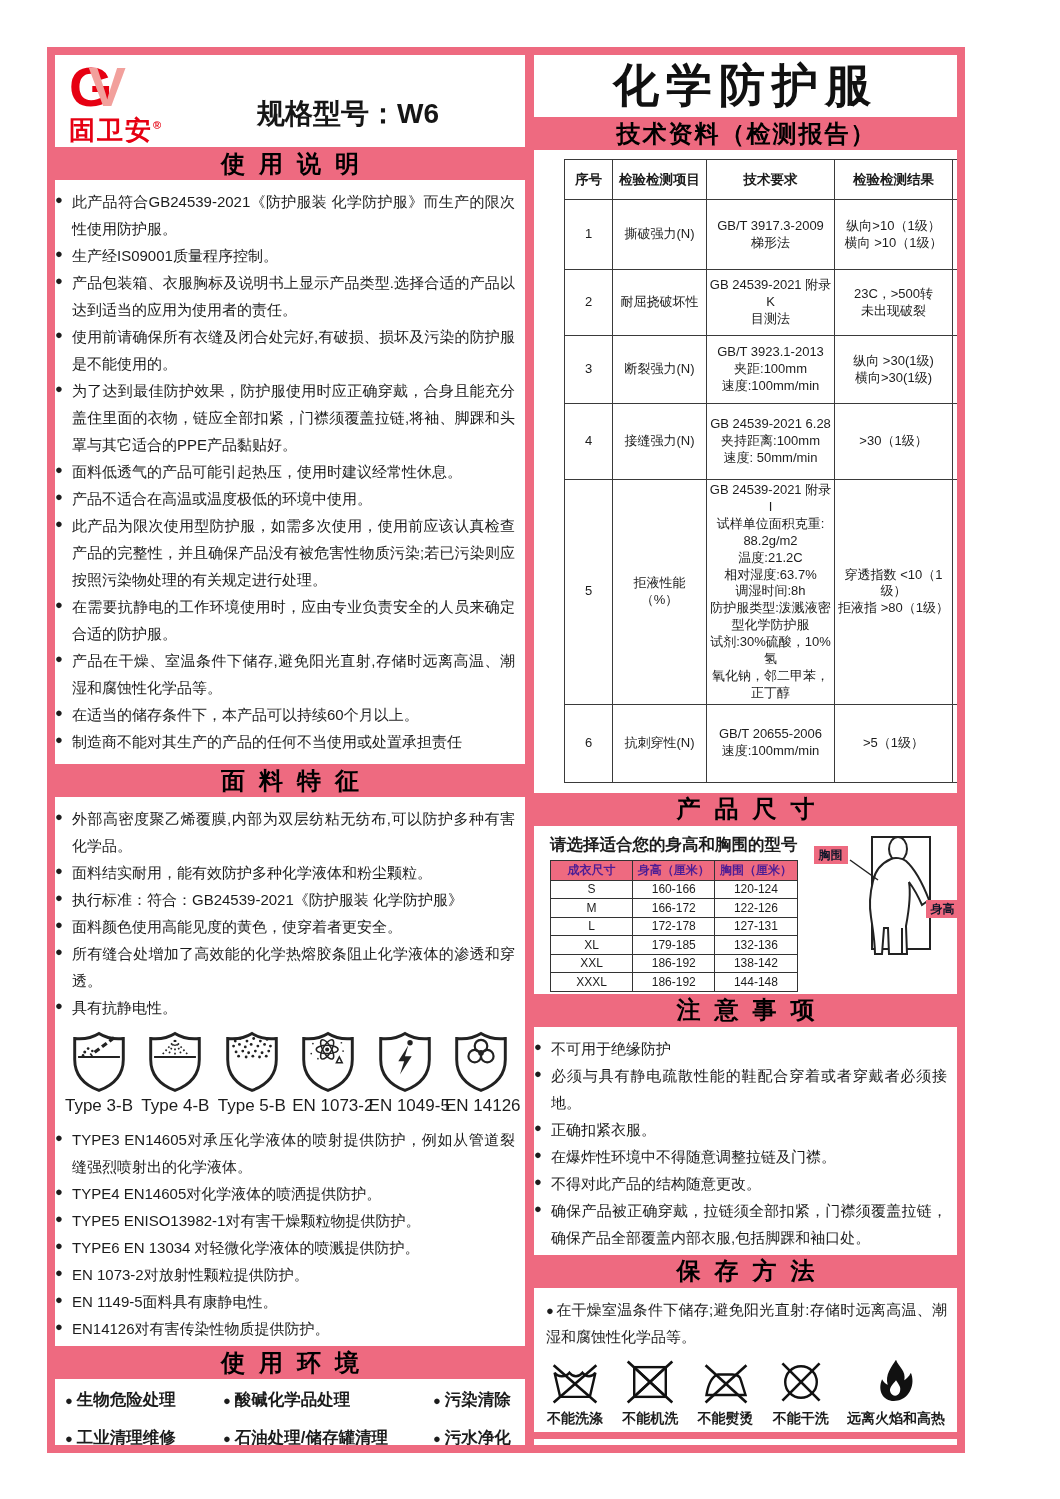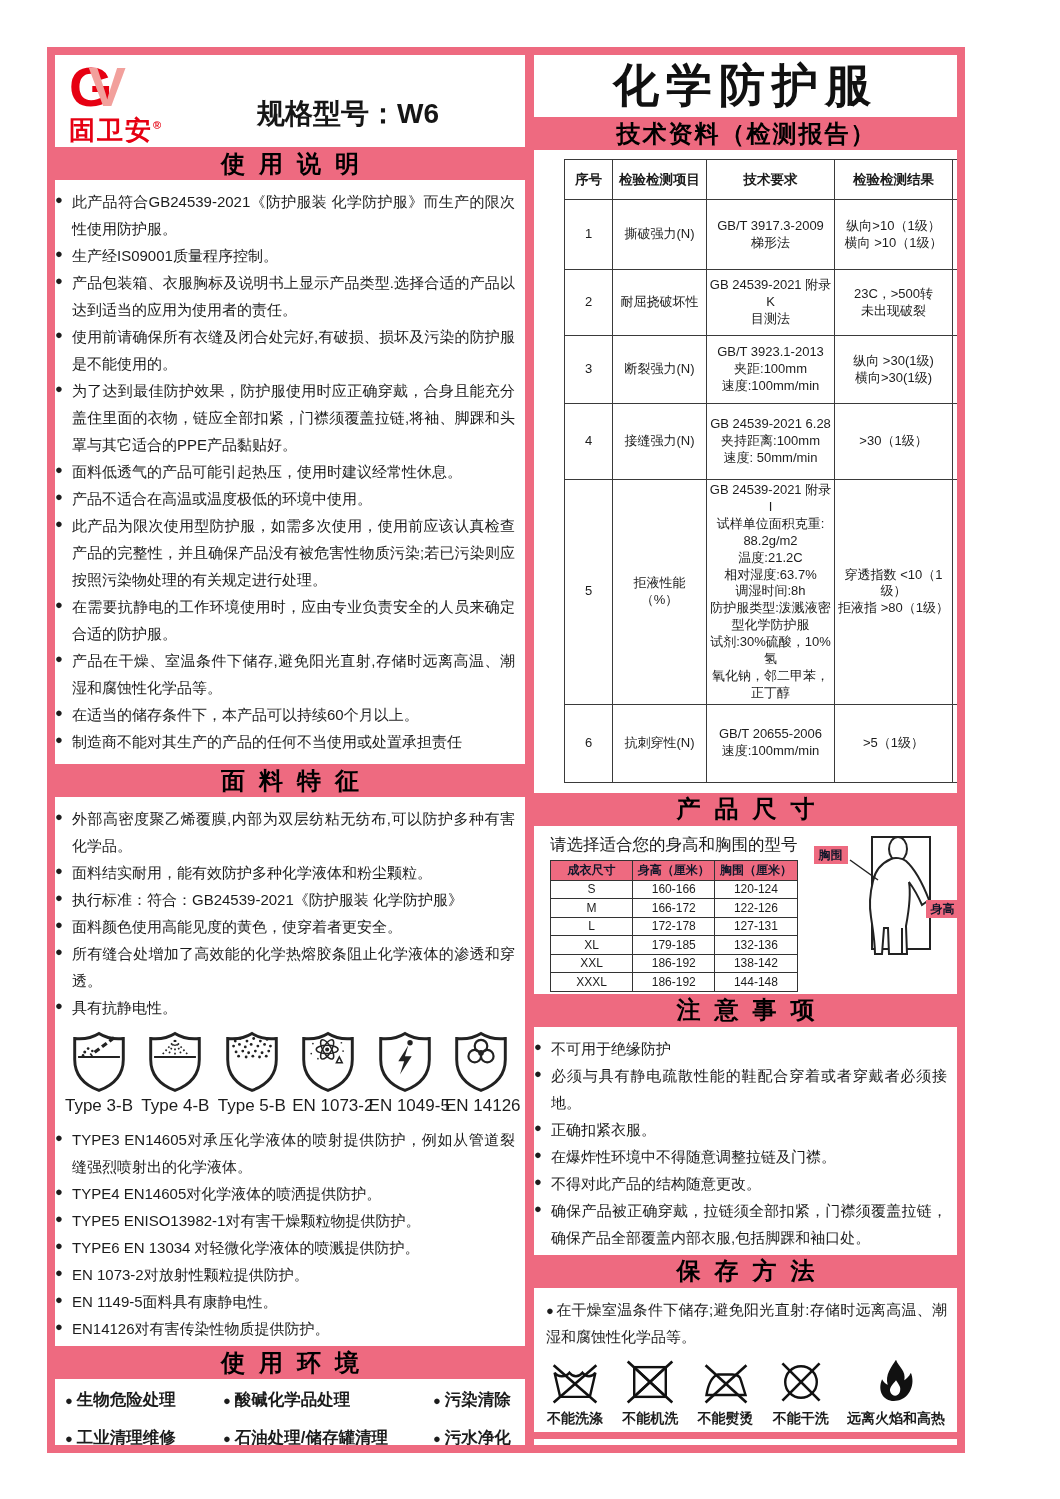--- a/index.html
+++ b/index.html
@@ -59,23 +59,23 @@
   table.tech th{font-size:13.5px;font-weight:700;height:34px;}
   .pre{white-space:pre-line;}
   col.c-no{width:48px;} col.c-item{width:94px;} col.c-req{width:128px;}
   col.c-res{width:118px;} col.c-eval{width:56px;}
   tr.r1{height:70px;} tr.r2{height:66px;} tr.r3{height:68px;}
   tr.r4{height:76px;} tr.r5{height:184px;} tr.r6{height:78px;}
 
   
   .size-zone{display:flex;padding:6px 8px 2px 16px;}
   .size-left{width:300px;}
-  .size-sub{font-size:16.5px;font-weight:400;text-align:center;margin:2px 0 4px 0;white-space:nowrap;}
+  .size-sub{font-size:16.5px;font-weight:700;text-align:center;margin:2px 0 4px 0;white-space:nowrap;}
   table.size{border-collapse:collapse;width:100%;table-layout:fixed;}
-  table.size th{background:#ee6a80;color:#0f172a;font-size:12px;font-weight:700;border:1px solid #333;height:17px;}
+  table.size th{background:#ee6a80;color:#4c1d95;font-size:12px;font-weight:700;border:1px solid #333;height:17px;}
   table.size td{border:1px solid #333;font-size:12px;text-align:center;height:15.5px;font-weight:500;}
   .figure-box{position:relative;width:150px;height:132px;margin-left:14px;}
   .fig-badge{position:absolute;background:#ee6a80;color:#0f172a;font-size:12px;font-weight:700;
              padding:2px 5px;line-height:1.2;}
   .badge-chest{left:2px;top:14px;}
   .badge-height{right:2px;top:68px;}
 
   
   .storage-note{padding:8px 10px 0 12px;font-size:15px;line-height:1.8;text-align:justify;font-weight:500;}
   .storage-note .dot{font-size:13px;margin-right:2px;}

